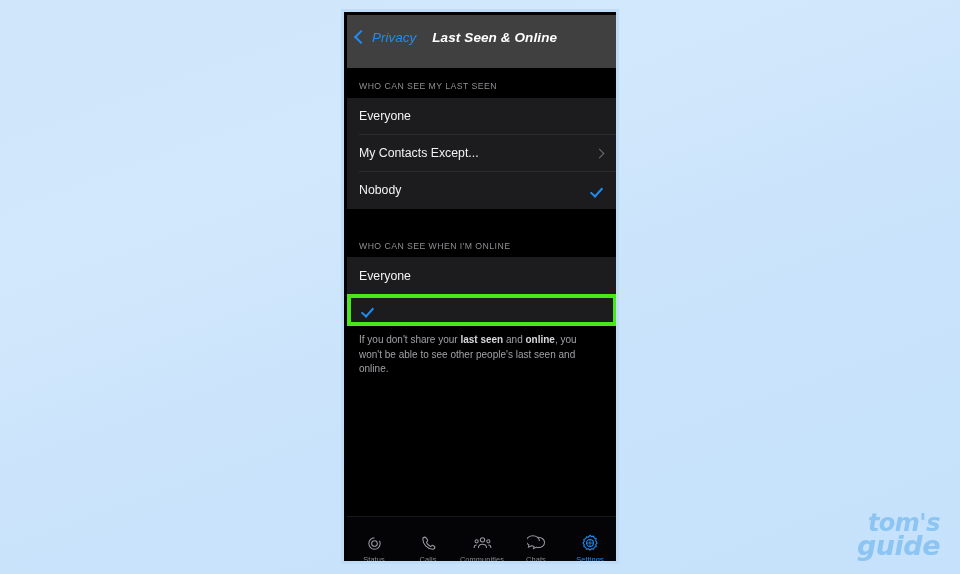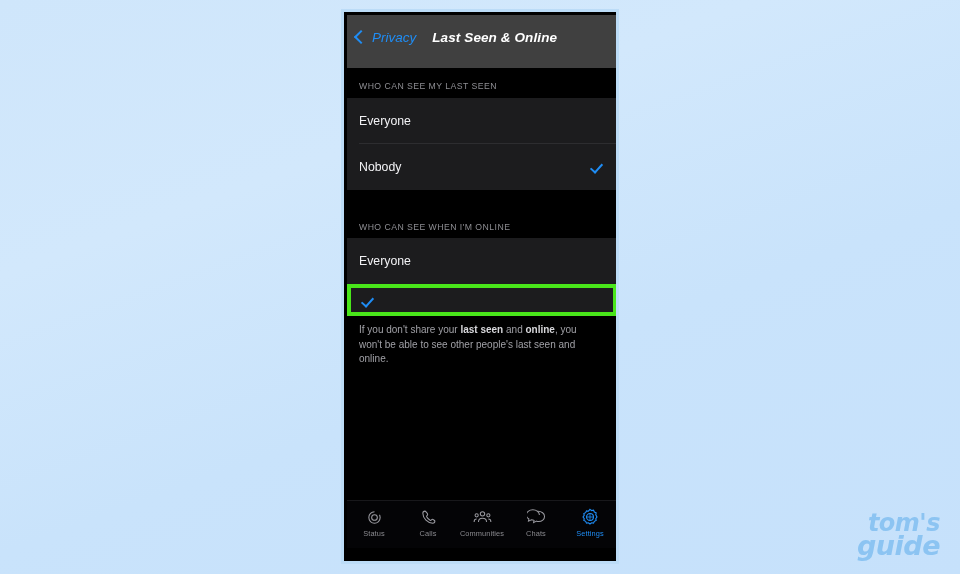--- a/index.html
+++ b/index.html
@@ -93,21 +93,21 @@
   .sec-gap { height: 17px; background: #000; }
   .sec2-head { padding-top: 16px; }
 
   
   .list-group {
     background: #1c1c1e;
     position: relative;
   }
   .row {
     position: relative;
-    height: 46px;
+    height: 37px;
     display: flex;
     align-items: center;
     padding: 0 11px 0 12px;
     box-sizing: border-box;
     background: #1c1c1e;
     cursor: pointer;
   }
   .row .label {
     color: #f2f2f5;
     font-size: 12.3px;
@@ -169,28 +169,28 @@
     line-height: 1.45;
     padding: 7px 18px 0 12px;
     background: #000;
   }
   .footnote b { color: #d8d8dc; font-weight: 700; }
 
   
   .tabbar {
     position: absolute;
     left: 0;
-    bottom: 16px;
+    bottom: 0;
     width: 270px;
     height: 48px;
     background: #040406;
     border-top: 1px solid #18181b;
     display: flex;
     align-items: flex-start;
-    padding-top: 6px;
+    padding-top: 16px;
     box-sizing: border-box;
   }
   .tab {
     flex: 1;
     display: flex;
     flex-direction: column;
     align-items: center;
     cursor: pointer;
     gap: 3px;
   }
@@ -240,20 +240,24 @@
         </div>
         <div class="nav-title">Last Seen &amp; Online</div>
       </div>
 
       <div class="section-head sec1-head">WHO CAN SEE MY LAST SEEN</div>
 
       <div class="list-group">
         <div class="row">
           <span class="label">Everyone</span>
         </div>
+        <div class="row">
+          <span class="label">My Contacts Except...</span>
+          <span class="chev-right"></span>
+        </div>
         <div class="row last">
           <span class="label">Nobody</span>
           <span class="check"></span>
         </div>
       </div>
 
       <div class="sec-gap"></div>
       <div class="section-head sec2-head">WHO CAN SEE WHEN I'M ONLINE</div>
 
       <div class="list-group">

